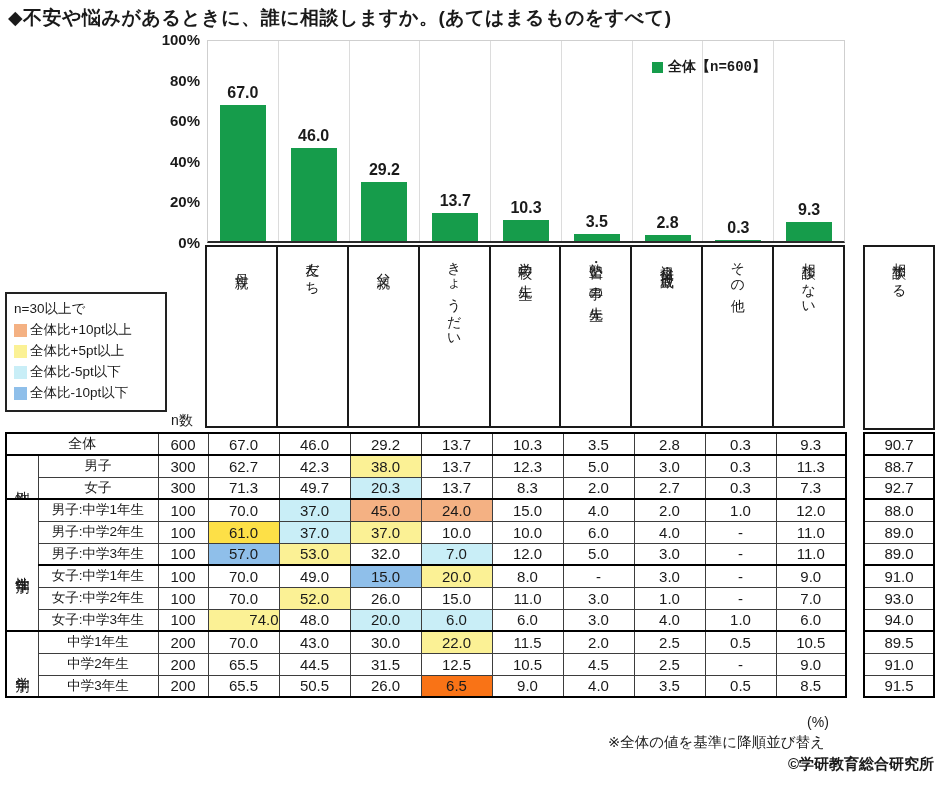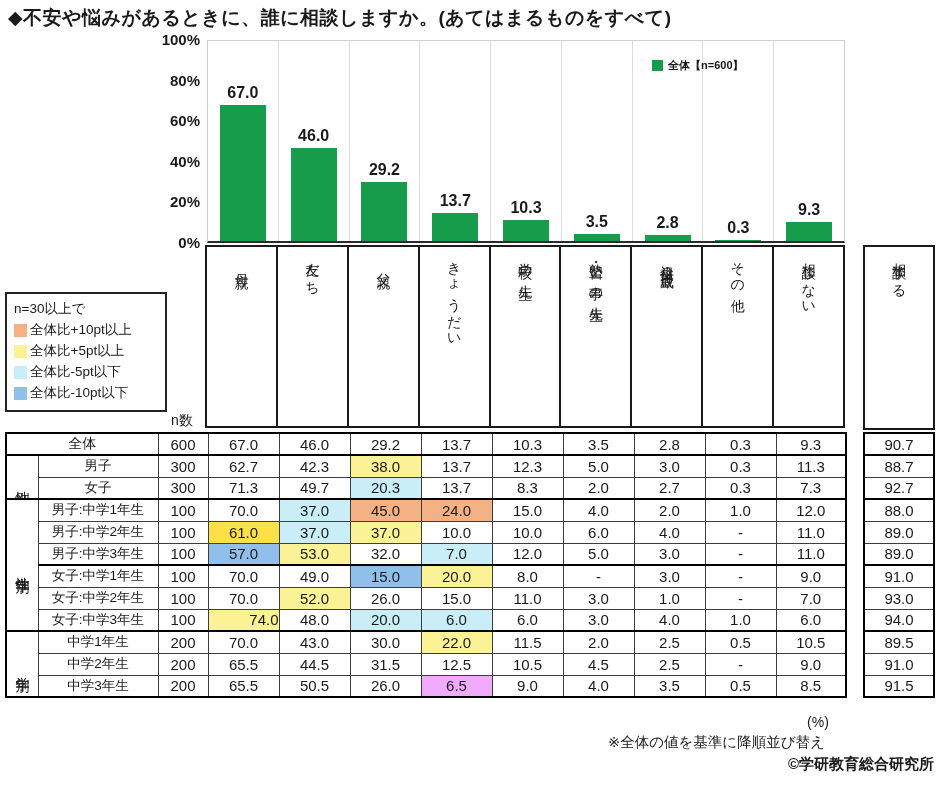--- a/index.html
+++ b/index.html
@@ -12,21 +12,21 @@
   
   .y-tick { position:absolute; width:60px; text-align:right; font-size:15px; font-weight:bold; }
   .plot { position:absolute; left:207px; top:40px; width:638px; height:203px;
           border-top:1.5px solid #cfcfcf; border-left:1.5px solid #cfcfcf; border-right:1.5px solid #cfcfcf;
           border-bottom:2px solid #2b2b2b; display:flex; }
   .plot-col { flex:1 1 0; position:relative; border-right:1.5px solid #dcdcdc; }
   .plot-col:last-child { border-right:none; }
   .bar { position:absolute; bottom:0; left:50%; transform:translateX(-50%); width:46px; }
   .bar-label { position:absolute; left:0; width:100%; text-align:center; font-size:16px; font-weight:bold; white-space:nowrap; }
   .chart-legend { position:absolute; left:652px; top:58px; display:flex; align-items:center; gap:5px;
-                  font-size:11px; font-weight:bold; }
+                  font-size:14px; font-weight:bold;font-family:Liberation Mono, monospace; }
   .legend-swatch { width:11px; height:11px; display:inline-block; }
 
   
   table.cat { position:absolute; left:205px; top:245px; width:640px; table-layout:fixed; border-collapse:collapse; }
   table.cat td { border:2px solid #1a1a1a; height:181px; vertical-align:top; text-align:center; padding-top:5px; }
   .vtext { writing-mode:vertical-rl; text-orientation:mixed; font-size:14px; letter-spacing:2px; line-height:1.1; display:inline-block; }
   .consult-head { position:absolute; left:863px; top:245px; width:72px; height:185px; border:2px solid #1a1a1a;
                   text-align:center; padding-top:5px; }
 
   
@@ -321,21 +321,21 @@
           <td>2.5</td>
           <td>-</td>
           <td>9.0</td>
         </tr>
         <tr>
           <td class="rlabel">中学3年生</td>
           <td>200</td>
           <td>65.5</td>
           <td>50.5</td>
           <td>26.0</td>
-          <td style="background: #f0abfc;">6.5</td>
+          <td style="background: #f97316;">6.5</td>
           <td>9.0</td>
           <td>4.0</td>
           <td>3.5</td>
           <td>0.5</td>
           <td>8.5</td>
         </tr>
       </tbody>
   </table>
 
   <table class="consult">

